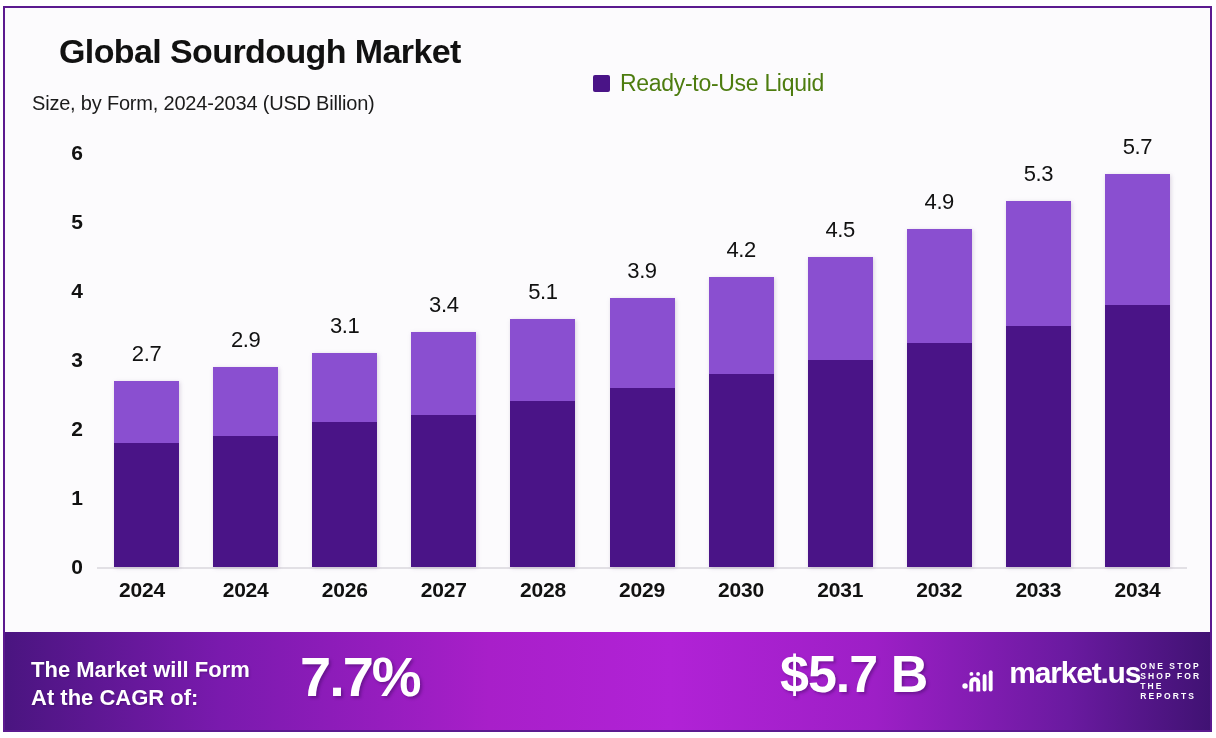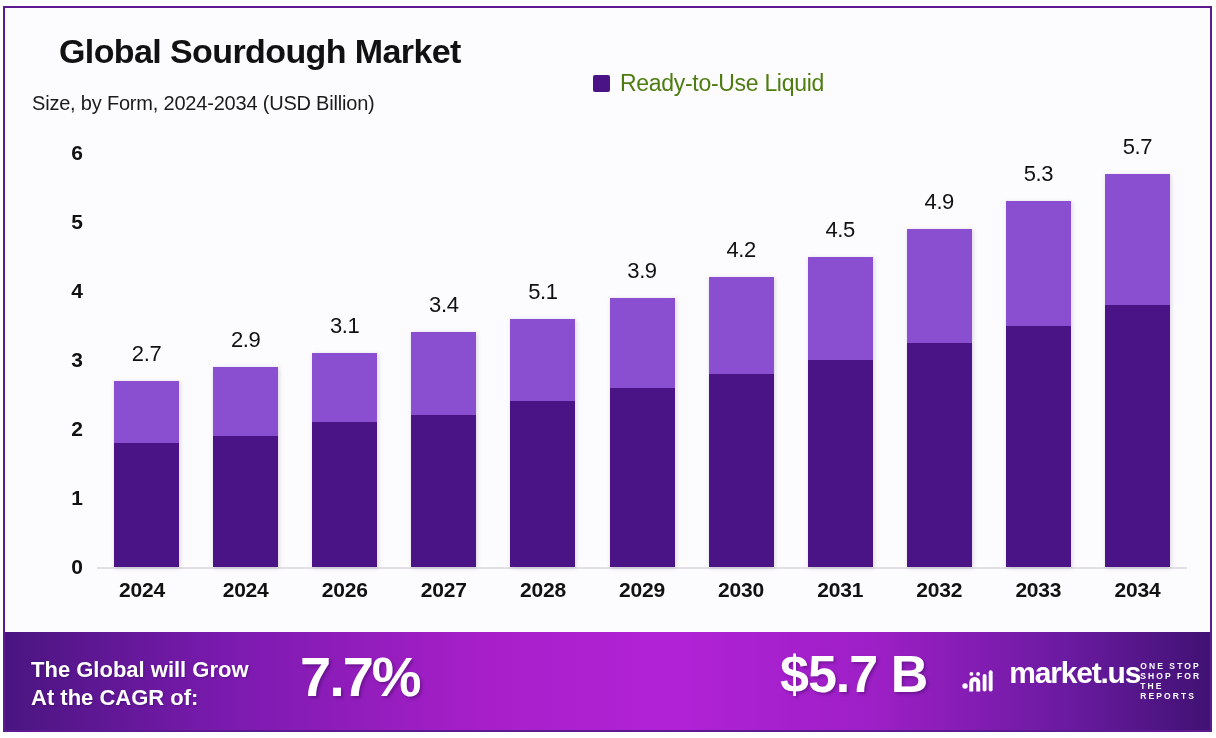--- a/index.html
+++ b/index.html
@@ -197,21 +197,21 @@
           <div class="xlabel" style="left: 736.091px;">2030</div>
           <div class="xlabel" style="left: 835.182px;">2031</div>
           <div class="xlabel" style="left: 934.273px;">2032</div>
           <div class="xlabel" style="left: 1033.36px;">2033</div>
           <div class="xlabel" style="left: 1132.45px;">2034</div>
         </div>
     </div>
 
     <div class="banner">
       <div class="b-text cagr-text">
-        <div>The Global will Grow</div>
+        <div>The Market will Form</div>
         <div>At the CAGR of:</div>
       </div>
       <div class="b-big cagr-value">7.7%</div>
 
       <div class="b-big fore-value">$5.7 B</div>
 
       <div class="logo">
         <svg class="logo-mark" viewBox="0 0 58 40">
           <circle cx="5" cy="30" r="4.5" fill="#fff"></circle>
           <path d="M12 39 L12 24 A9 9 0 0 1 30 24 L30 39 L23.5 39 L23.5 24.5 A2.6 2.6 0 0 0 18.5 24.5 L18.5 39 Z" fill="#fff"></path>

